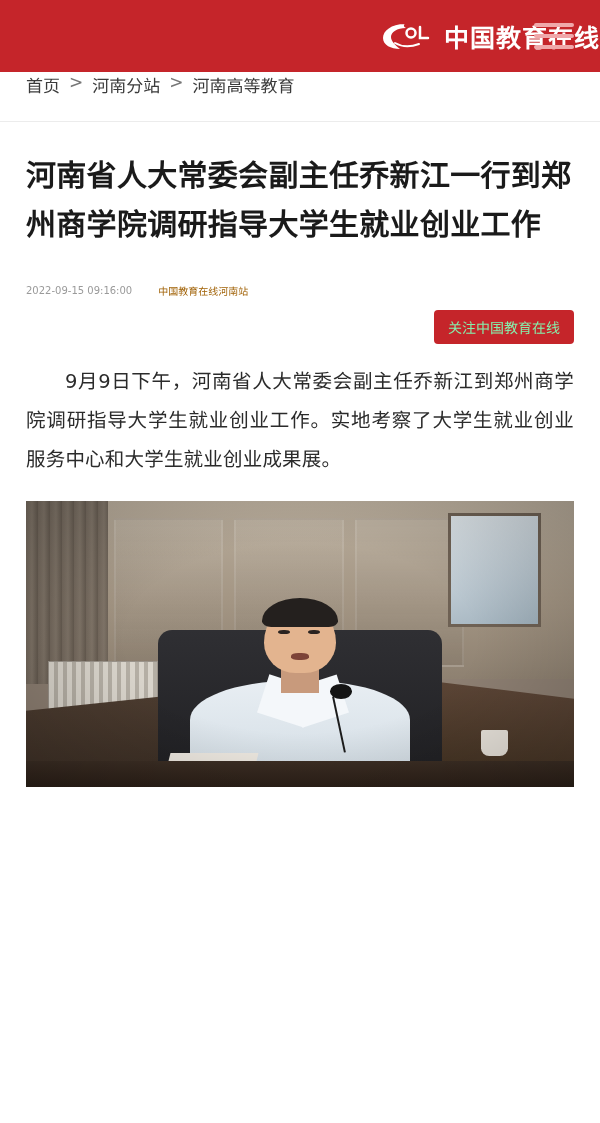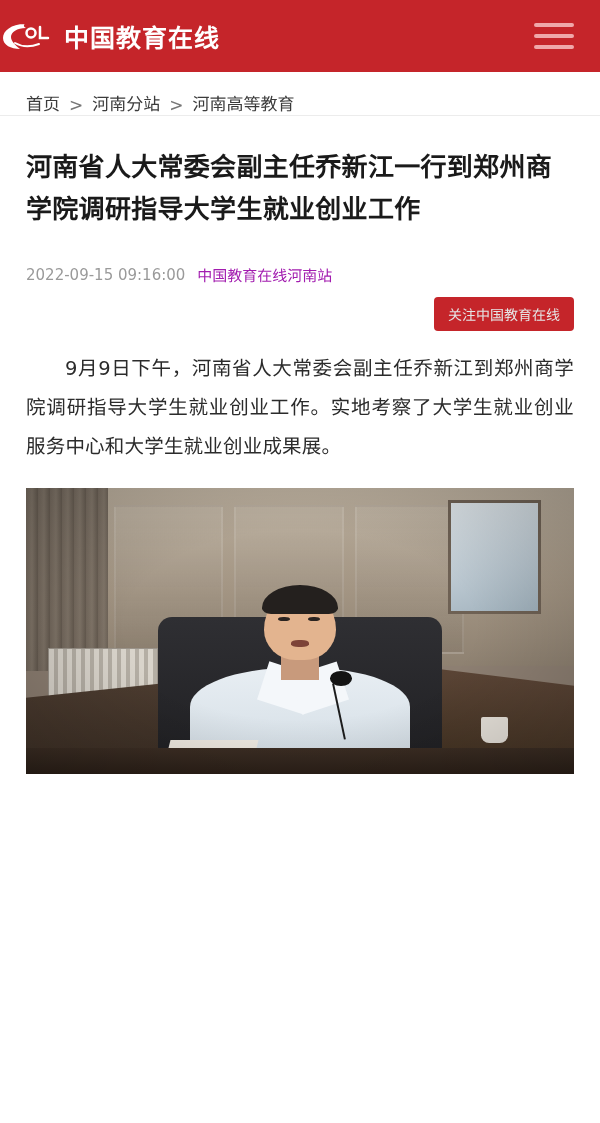--- a/index.html
+++ b/index.html
@@ -16,21 +16,21 @@
     position: relative;
     overflow: hidden;
   }
 
   
   .site-header {
     height: 72px;
     background: #c5252a;
     display: flex;
     align-items: center;
-    justify-content: flex-start;
+    justify-content: flex-end;
     position: relative;
   }
   .brand {
     display: flex;
     align-items: center;
     gap: 12px;
   }
   .brand-logo {
     width: 52px;
     height: 34px;
@@ -58,23 +58,23 @@
   }
   .menu-btn i {
     display: block;
     height: 4px;
     background: #f0a8aa;
     border-radius: 2px;
   }
 
   
   .breadcrumb {
-    height: 44px;
-    display: flex;
-    align-items: flex-end;
+    height: 50px;
+    display: flex;
+    align-items: flex-start;
     padding: 0 26px;
     font-size: 17px;
     color: #3b3b3b;
     border-bottom: 1px solid #ececec;
     white-space: nowrap;
     overflow: hidden;
   }
   .breadcrumb a {
     color: #3b3b3b;
     text-decoration: none;
@@ -82,45 +82,45 @@
   .breadcrumb .sep {
     margin: 0 9px;
     color: #777;
   }
 
   
   .article {
     padding: 30px 26px 0 26px;
   }
   .article-title {
-    font-size: 26px;
+    font-size: 30px;
     line-height: 1.62;
     font-weight: 700;
     color: #1a1a1a;
     margin: 0 0 34px 0;
     letter-spacing: 0.3px;
   }
   .meta-row {
     display: flex;
     align-items: center;
-    gap: 12px;
-    font-size: 15px;
+    gap: 26px;
+    font-size: 10px;
     color: #9a9a9a;
     padding-bottom: 8px;
   }
-  .meta-source { color: #a21caf; }
+  .meta-source { color: #a16207; }
 
   .follow-row {
     display: flex;
     justify-content: flex-end;
     margin-top: 4px;
   }
   .follow-btn {
     background: #c5252a;
-    color: #e5e5e5;
+    color: #86efac;
     font-size: 14px;
     padding: 7px 14px;
     border: none;
     border-radius: 4px;
     cursor: pointer;
     white-space: nowrap;
     font-family: inherit;
   }
 
   .divider-space { height: 18px; }

